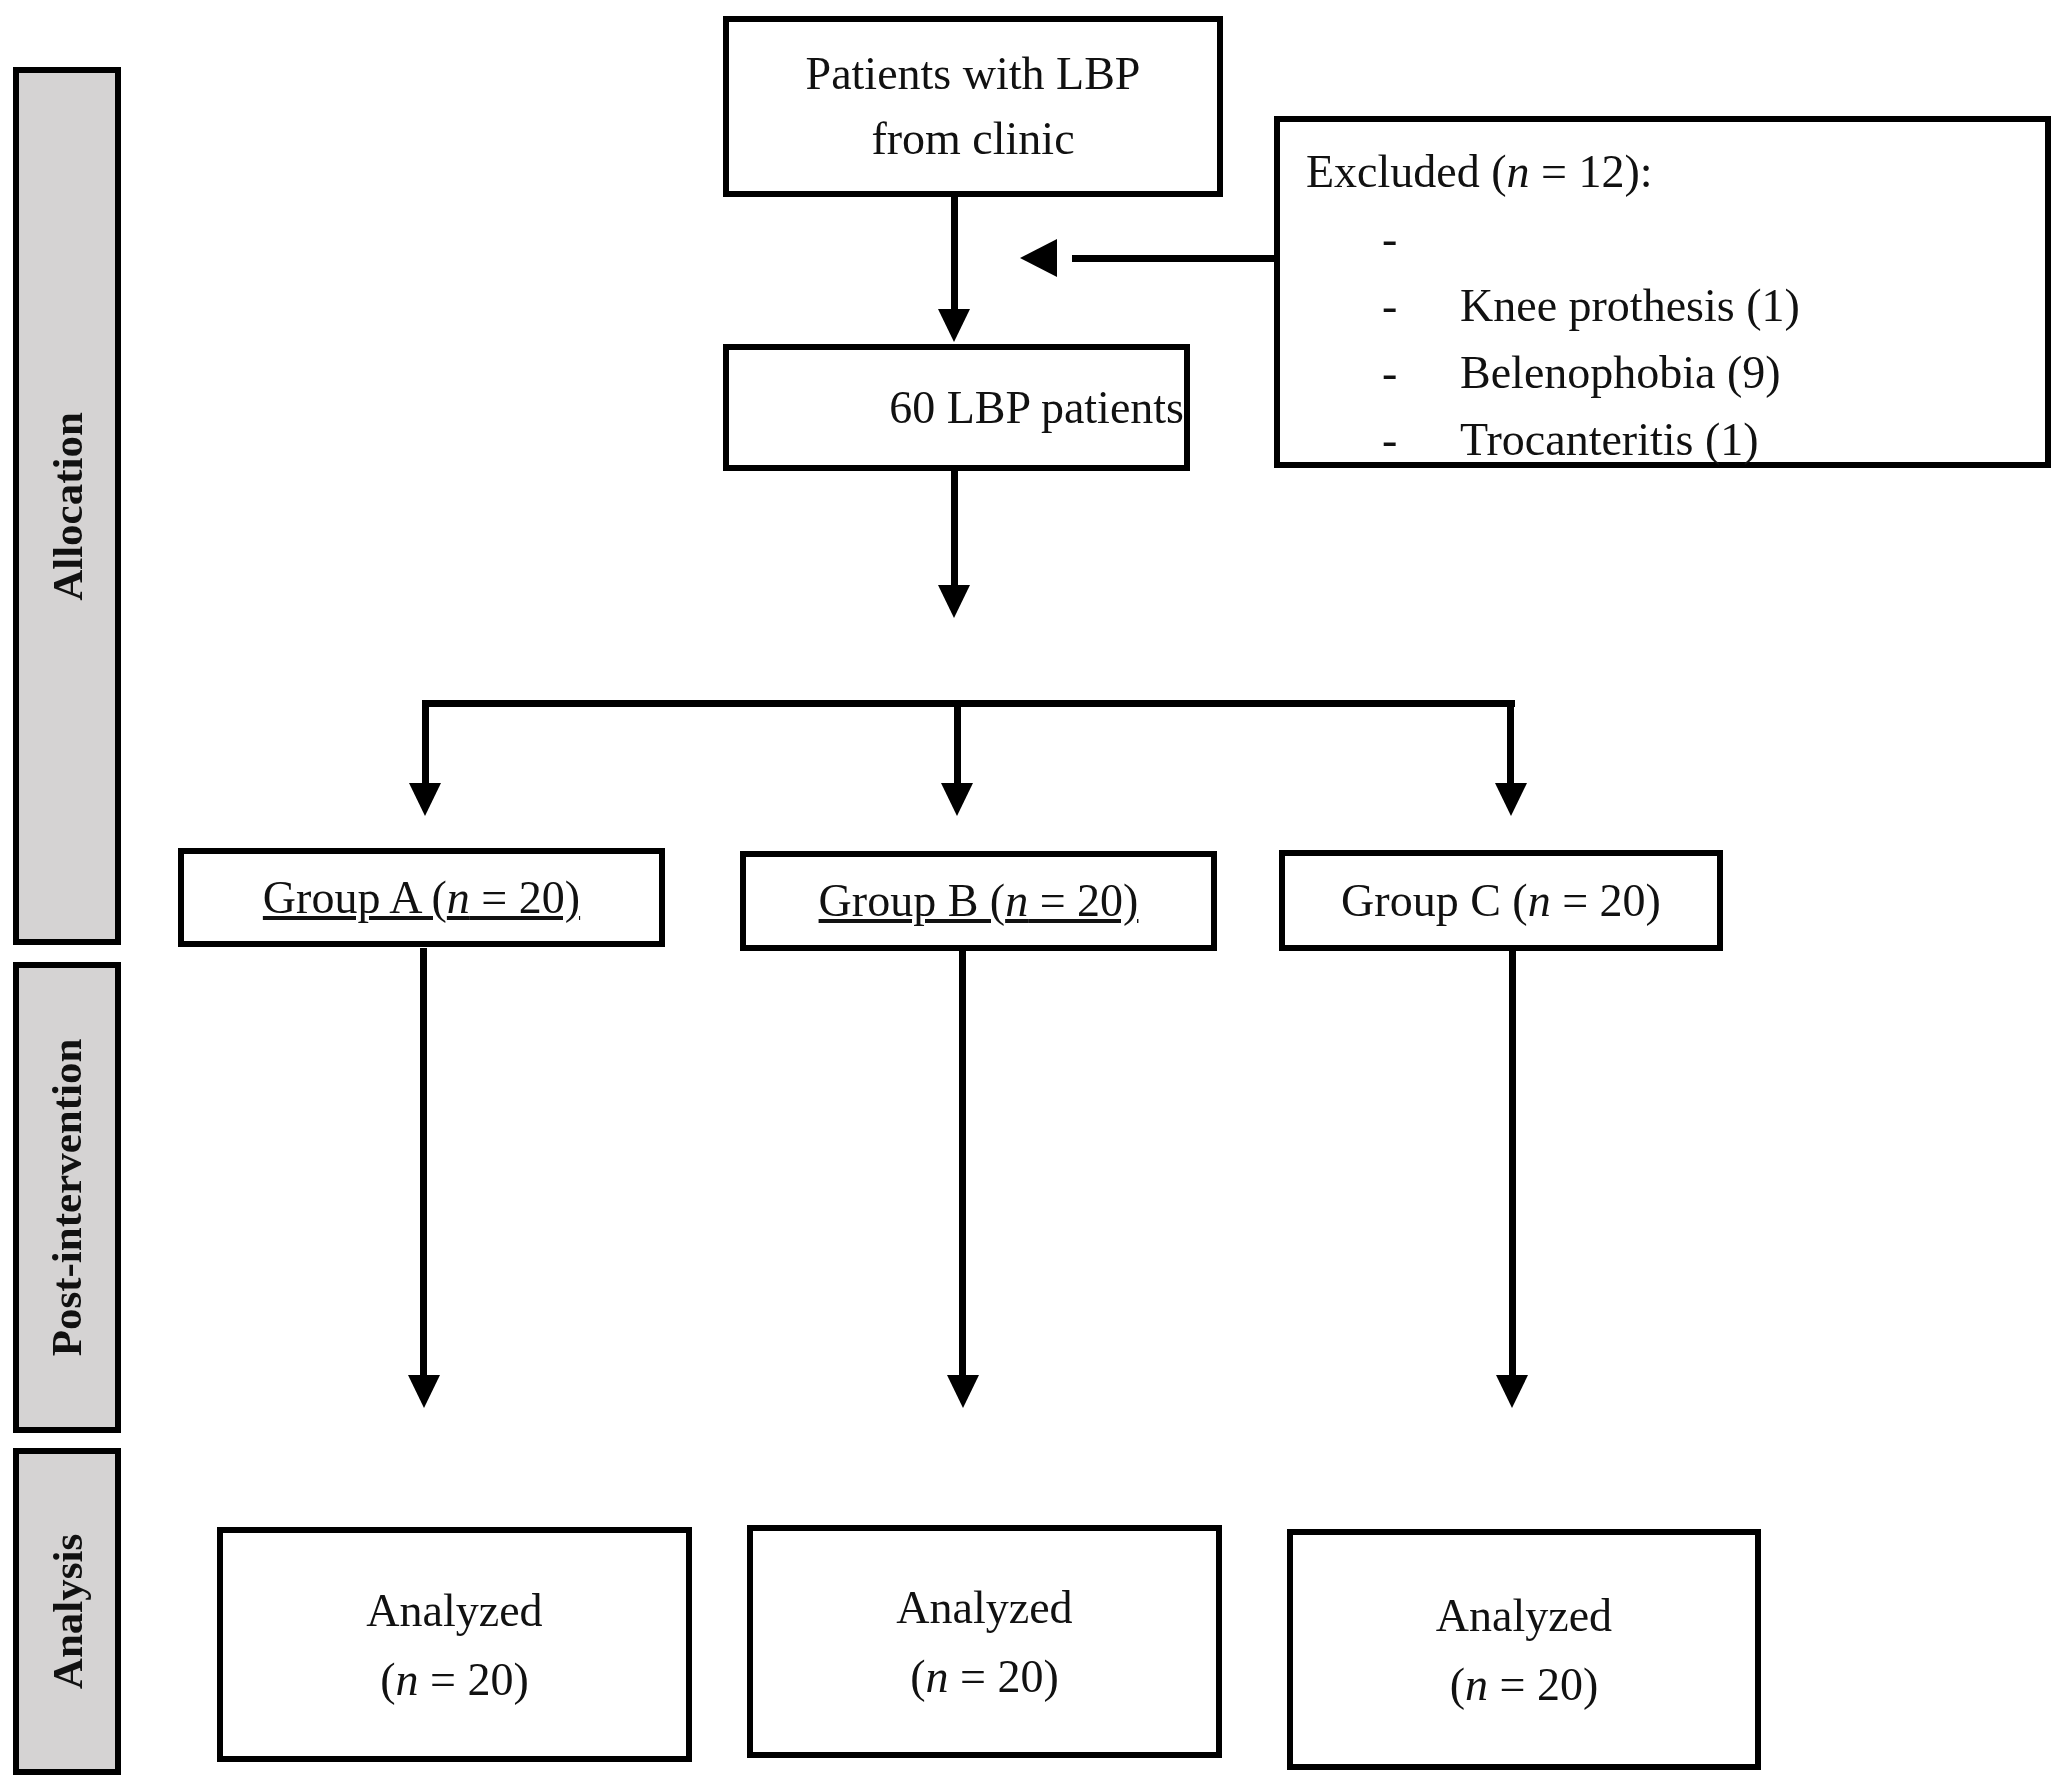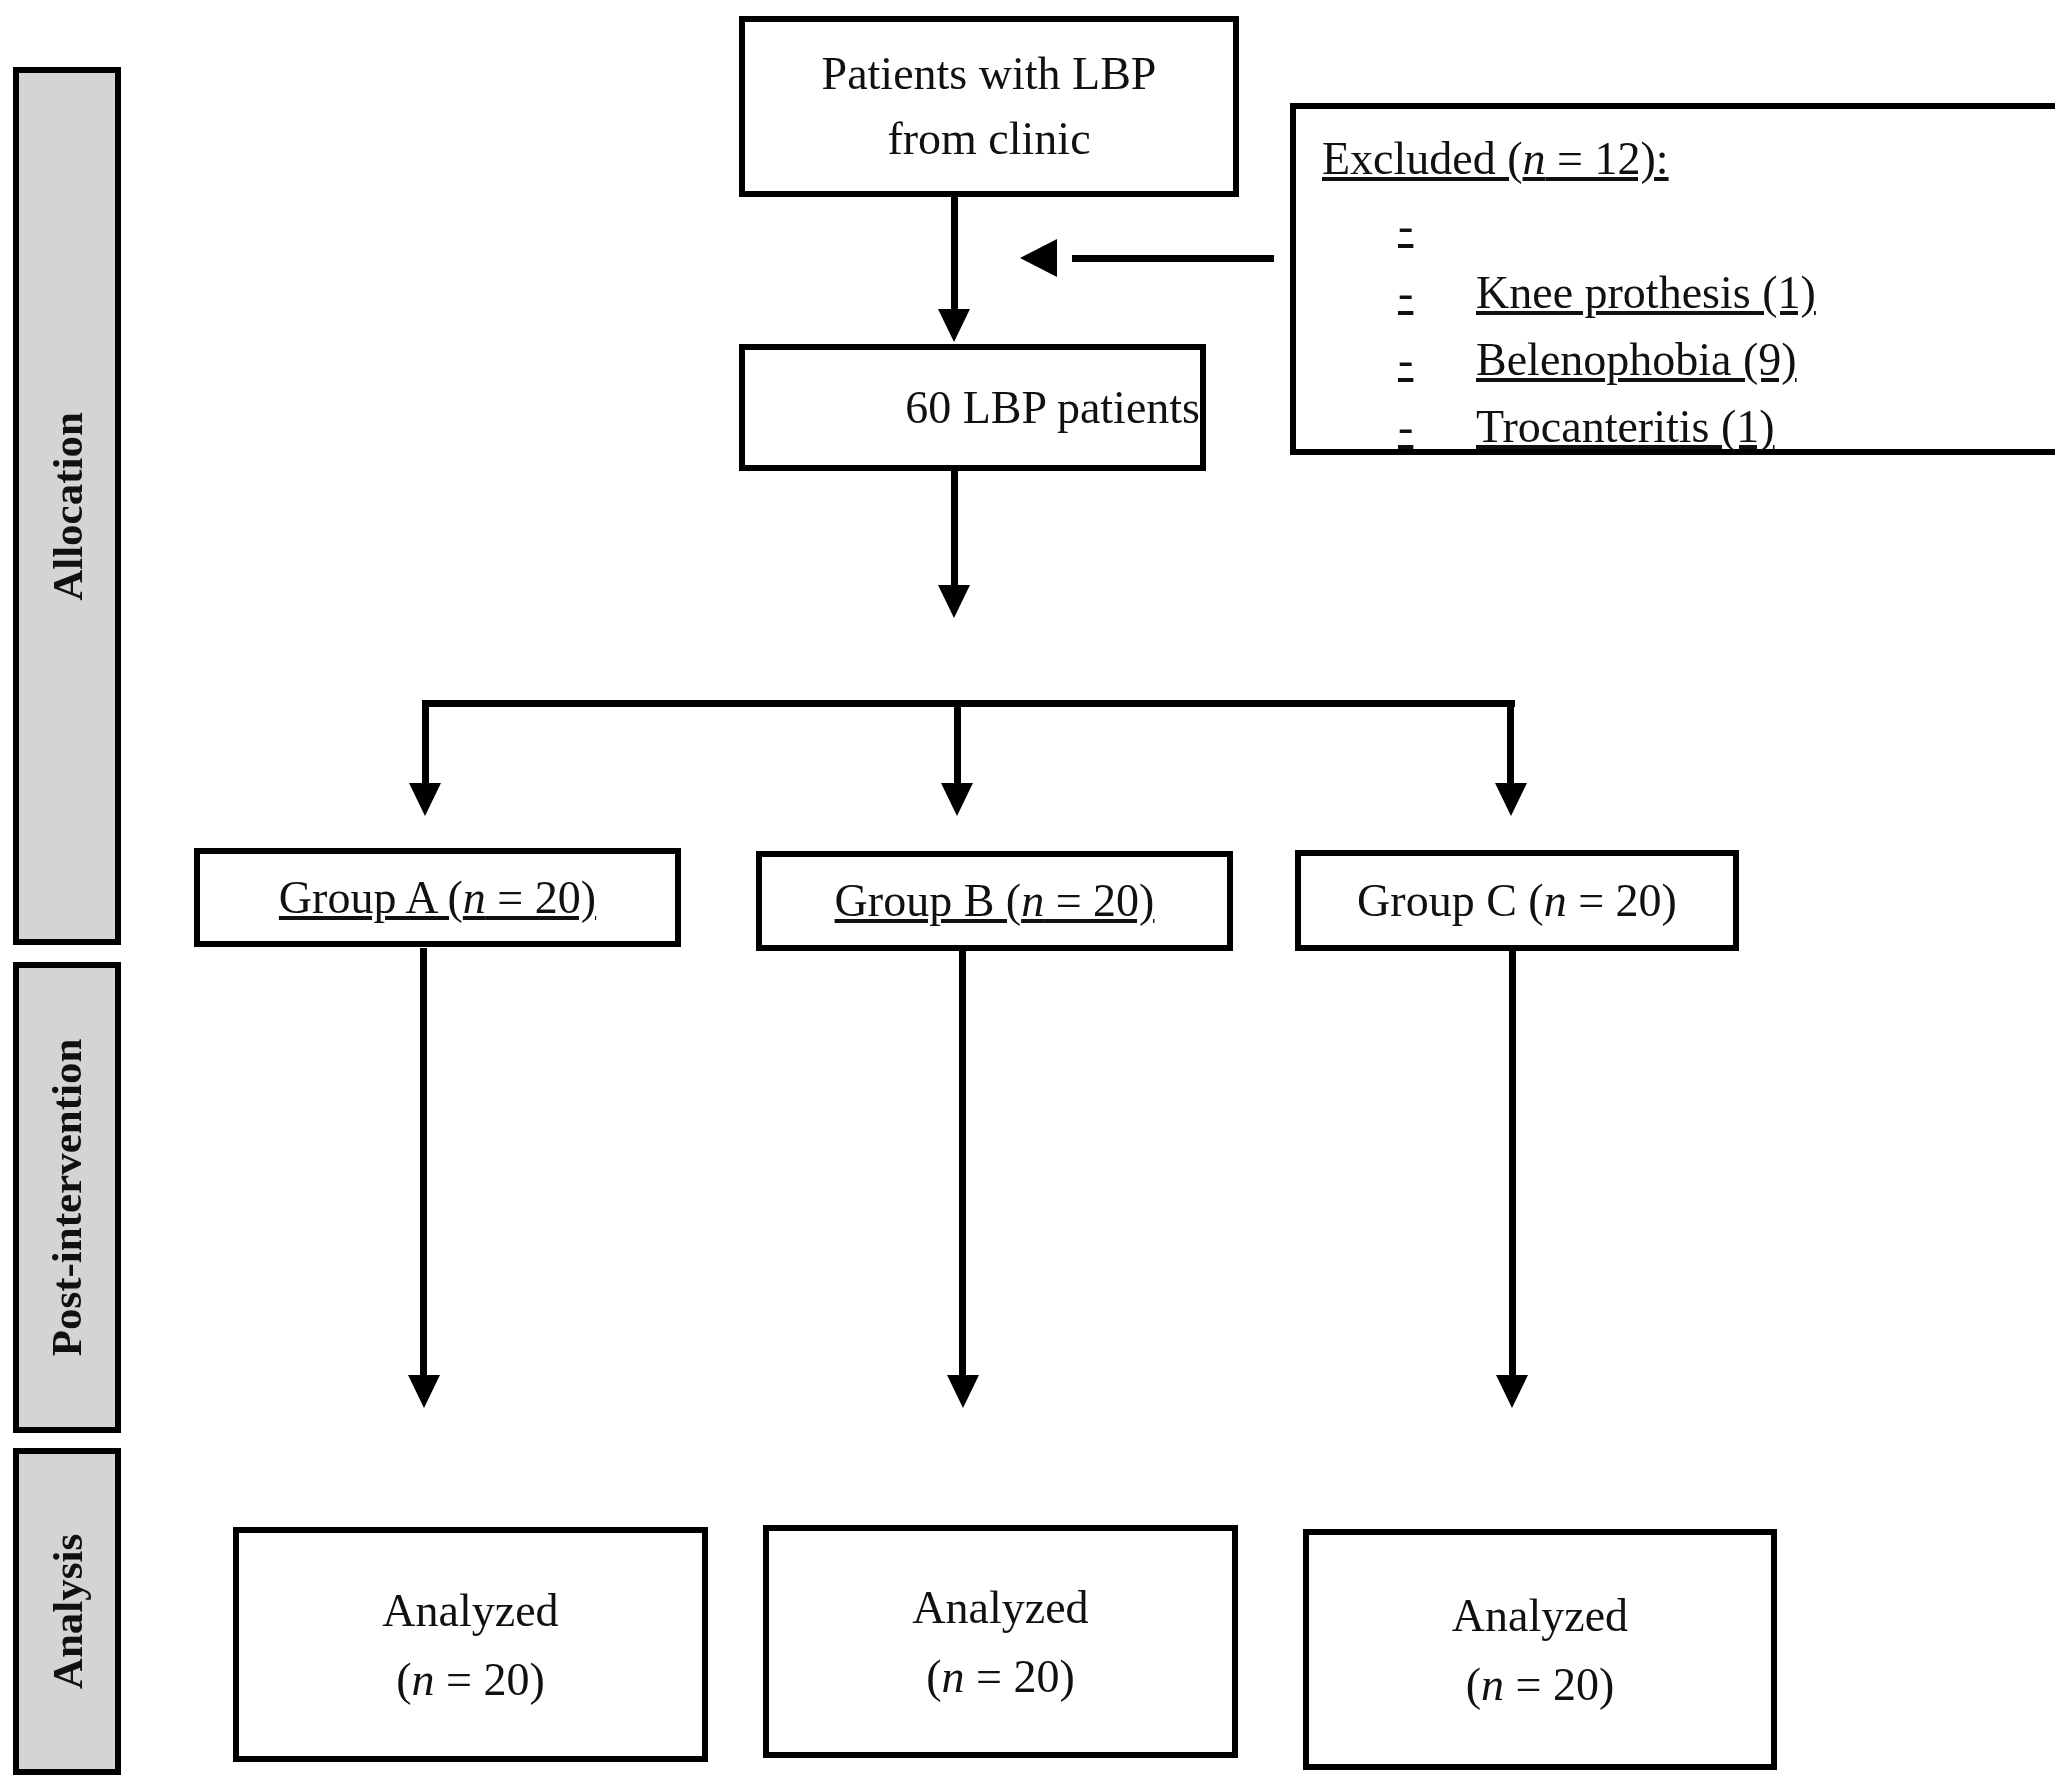--- a/index.html
+++ b/index.html
@@ -16,21 +16,20 @@
   .box {
     position:absolute;
     background:var(--box-fill,#ffffff);
     border:6.7px solid var(--line-color,#000000);
     box-sizing:border-box;
     display:flex; flex-direction:column;
     align-items:center; justify-content:center;
     text-align:center;
     font-size:46px; line-height:1.42;
     white-space:nowrap;
-    margin-left:16px;
   }
 
   .box.excluded {
     align-items:stretch; justify-content:flex-start;
     text-align:left;
     padding:16.3px 15px 0 26px;
     line-height:67px;
   }
   .exc-item { display:flex; margin-left:76px; }
   .exc-bullet { width:78px; flex:0 0 78px; }
@@ -87,21 +86,21 @@
   </div>
   <div class="stage" style="top:1448px; height:327px;">
     <span class="rot">Analysis</span>
   </div>
 
   <div class="box" style="left:723px; top:15.5px; width:500px; height:181px;">
     <div>Patients with LBP</div>
     <div>from clinic</div>
   </div>
 
-  <div class="box excluded" style="left:1274px; top:103px; width:777px; height:352px;text-decoration:underline;">
+  <div class="box excluded" style="left:1274px; top:116px; width:777px; height:352px;">
     <div>Excluded (<i>n</i> = 12):</div>
     <div class="exc-item">
       <span class="exc-bullet">-</span>
     </div>
     <div class="exc-item">
       <span class="exc-bullet">-</span>
       <span>Knee prothesis (1)</span>
     </div>
     <div class="exc-item">
       <span class="exc-bullet">-</span>

